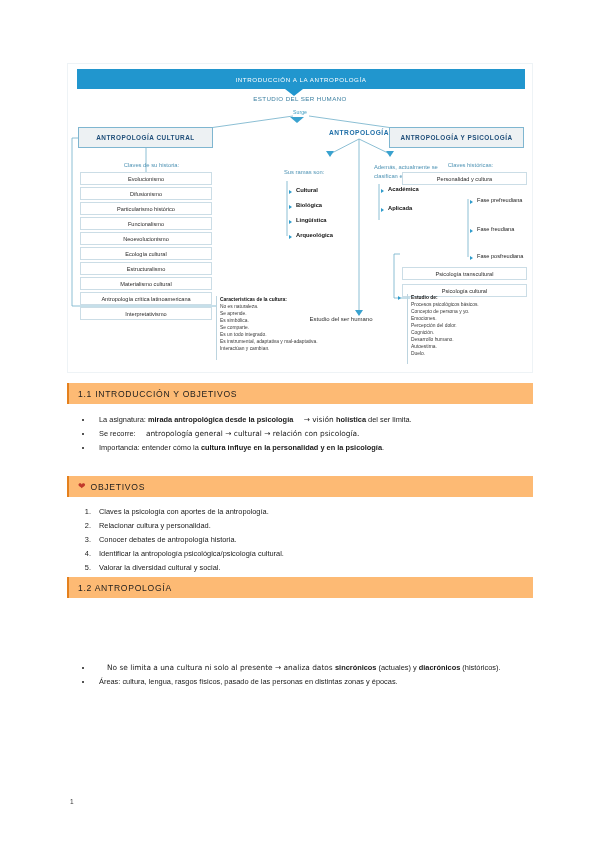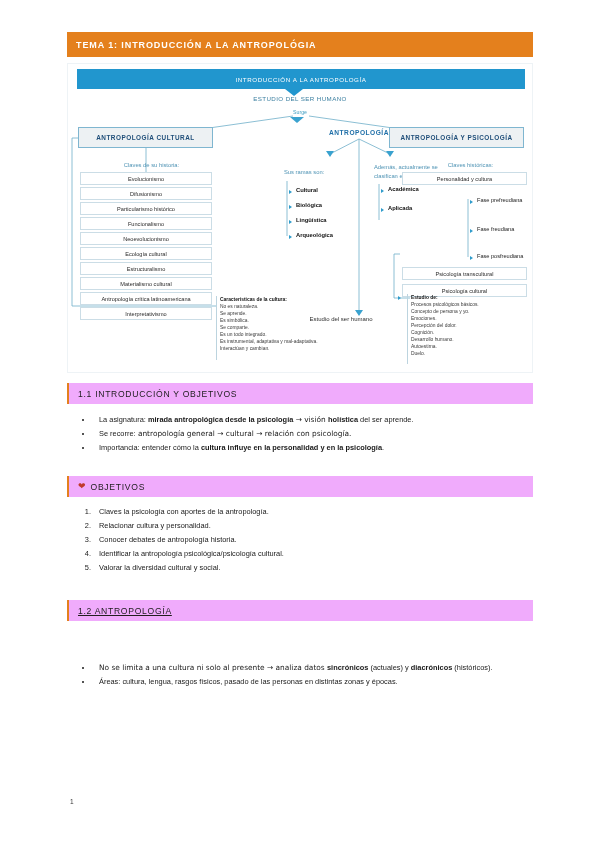--- a/index.html
+++ b/index.html
@@ -101,52 +101,49 @@
   .tb-carac{ left:214px; top:296px; width:115px; }
   .vbar{ position:absolute; width:1px; background:#BCD4DF; }
 
   .fase{
     position:absolute; font-size:5.6px; color:#222; white-space:nowrap;
   }
 
   
   .sec-head{
     position:absolute; left:67px; width:466px; height:21px;
-    background:#f0abfc; border-left:2px solid #E4801D;
+    background:#fdba74; border-left:2px solid #E4801D;
     display:flex; align-items:center;
   }
   .sec-head .s-text{
     font-size:8.6px; color:#1d1d1d; letter-spacing:.7px; padding-left:9px;
   }
   .heart-icon{ margin-left:9px; margin-right:5px; line-height:1; font-size:9px; color:#C0392B; }
 
   
   .body-txt{ position:absolute; font-size:7.4px; color:#1a1a1a; line-height:1.62; }
   ul.bul, ol.num{ margin:0; padding-left:26px; }
   ul.bul{ list-style:disc; }
   ol.num{ list-style:decimal; }
   ul.bul li, ol.num li{ margin:0 0 2px 0; padding-left:6px; }
   b{ font-weight:bold; }
-  .arrow{ font-family:"DejaVu Sans", sans-serif; }
+  .arrow{ font-family:"DejaVu Sans", sans-serif;margin-left:8px; }
 
   .def-line{ position:absolute; font-size:7.4px; line-height:1.62; color:#1a1a1a; width:440px; }
   .diamond{ color:#2E9BCB; font-size:7px; font-family:"DejaVu Sans", sans-serif; }
 
   .pagenum{
     position:absolute; left:70px; top:798px; font-size:6.5px; color:#333;
   }
 </style>
 </head>
 <body>
 
 <div class="page">
 
-  <div class="title-bar">
-    <span class="t-text">TEMA 1: INTRODUCCIÓN A LA ANTROPOLÓGIA</span>
-  </div>
 
   <div class="diagram">
 
     <svg class="links">
       <g stroke="#6FAFC9" stroke-width="0.8" fill="none">
 
         <path d="M225,52 L78,73"></path>
         <path d="M241,52 L388,73"></path>
 
         <path d="M291,75 L262,90"></path>
@@ -287,21 +284,21 @@
   </div>
 
   <div class="sec-head" style="top:383px;">
     <span class="s-text">1.1 INTRODUCCIÓN Y OBJETIVOS</span>
   </div>
 
   <div class="body-txt" style="left:67px; top:414px; width:466px;">
     <ul class="bul">
       <li>
         <span>La asignatura:</span>
-        <b>mirada antropológica desde la psicología</b><span class="arrow"> → visión </span><b>holística</b><span> del ser aprende.</span>
+        <b>mirada antropológica desde la psicología</b><span class="arrow"> → visión </span><b>holística</b><span> del ser limita.</span>
       </li>
       <li>
         <span>Se recorre:</span><span class="arrow"> antropología general → cultural → relación con psicología.</span>
       </li>
       <li>
         <span>Importancia:</span><span> entender cómo la </span><b>cultura influye en la personalidad y en la psicología</b><span>.</span>
       </li>
     </ul>
   </div>
 
@@ -313,21 +310,21 @@
   <div class="body-txt" style="left:67px; top:506px; width:466px;">
     <ol class="num">
       <li><span>Claves la psicología con aportes de la antropología.</span></li>
       <li><span>Relacionar cultura y personalidad.</span></li>
       <li><span>Conocer debates de antropología historia.</span></li>
       <li><span>Identificar la antropología psicológica/psicología cultural.</span></li>
       <li><span>Valorar la diversidad cultural y social.</span></li>
     </ol>
   </div>
 
-  <div class="sec-head" style="top:600px;text-decoration:underline;">
+  <div class="sec-head" style="top:577px;">
     <span class="s-text">1.2 ANTROPOLOGÍA</span>
   </div>
 
 
   <div class="body-txt" style="left:67px; top:662px; width:466px;">
     <ul class="bul">
       <li>
         <span class="arrow">No se limita a una cultura ni solo al presente → analiza datos </span><b>sincrónicos</b><span> (actuales) y </span><b>diacrónicos</b><span> (históricos).</span>
       </li>
       <li>

